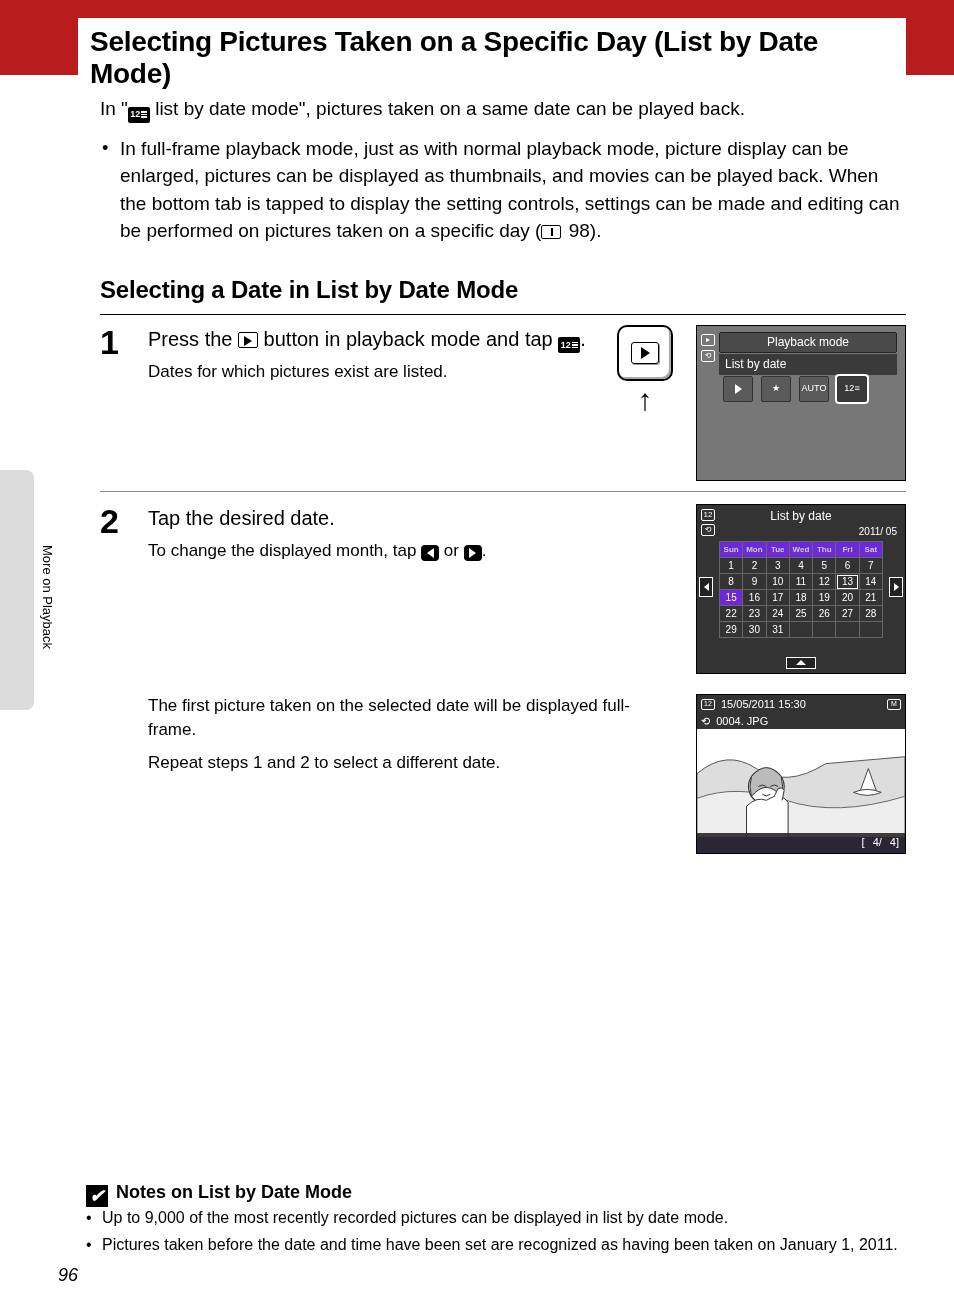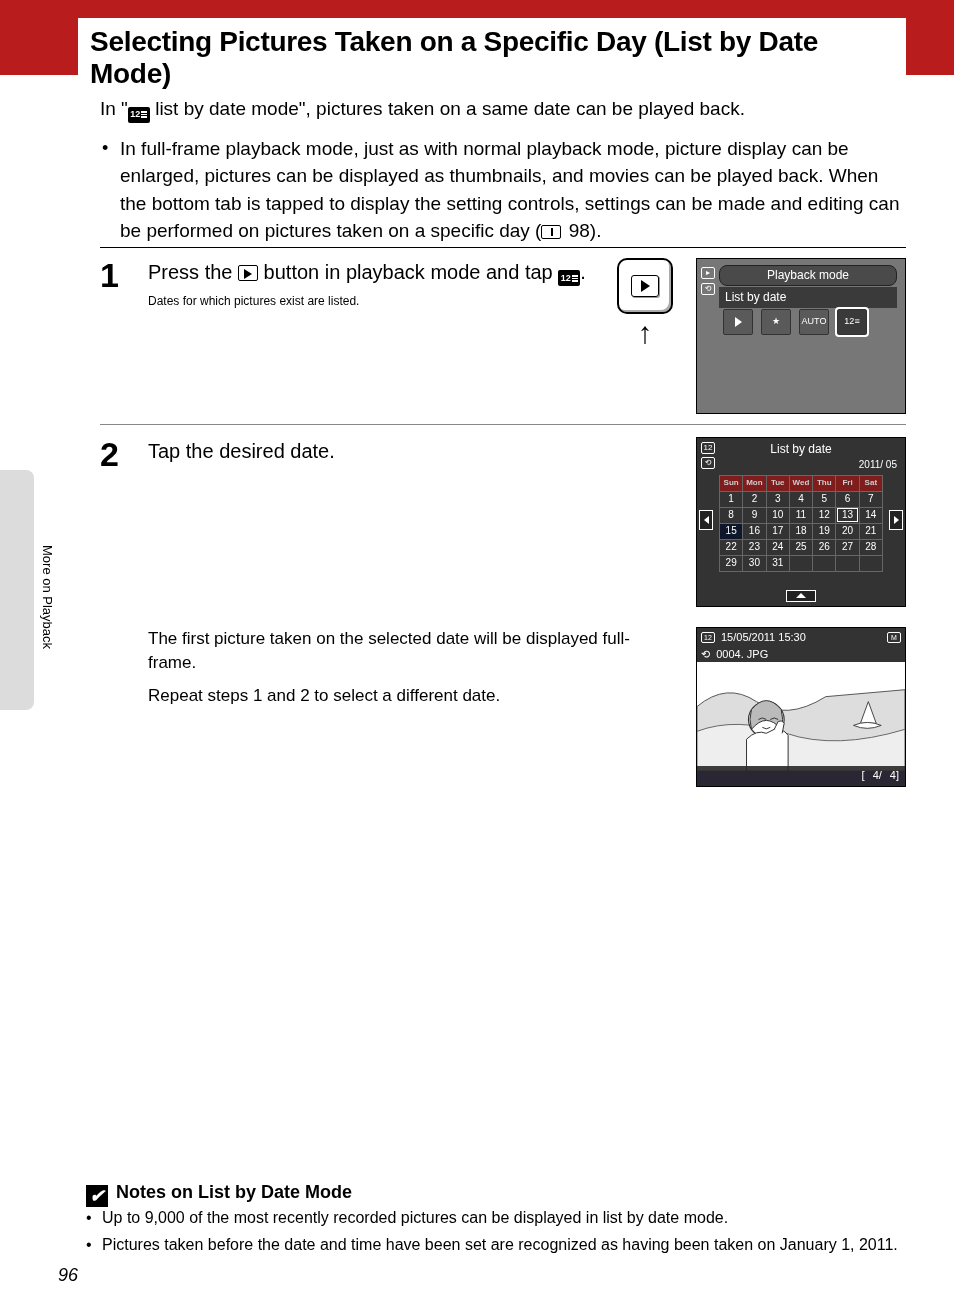--- a/index.html
+++ b/index.html
@@ -84,21 +84,21 @@
   }
   .stepnum {
     font-size: 34px;
     font-weight: 700;
     line-height: 1;
     width: 36px;
     flex-shrink: 0;
   }
   .steptext { flex: 1; }
   .step-head { font-size: 20px; margin-bottom: 6px; }
-  .step-sub { font-size: 12px; }
+  .step-sub { font-size: 17px; }
   .step-figs {
     flex-shrink: 0;
     display: flex;
     align-items: flex-start;
     gap: 14px;
   }
 
   
   .play-inline {
     display: inline-block;
@@ -159,21 +159,21 @@
   .screen {
     width: 210px;
     border: 1.5px solid #000;
     background: #fff;
     font-size: 11px;
   }
   .screen.s1 { height: 156px; background:#777; position:relative; }
   .s1-top {
     position:absolute; top:6px; left:22px; right:8px;
     background:#4a4a4a; color:#fff; font-size:12px; text-align:center;
-    border:1px solid #222; border-radius:8px; padding:1px 0;
+    border:1px solid #222; border-radius:2px; padding:1px 0;
   }
   .s1-sub {
     position:absolute; top:28px; left:22px; right:8px;
     background:#3a3a3a; color:#fff; font-size:12px; padding:2px 6px;
   }
   .s1-icons-left {
     position:absolute; top:8px; left:4px; display:flex; flex-direction:column; gap:4px;
   }
   .mini-icon {
     width:14px; height:12px; border:1px solid #fff; border-radius:2px;
@@ -198,22 +198,22 @@
   .cal-grid {
     margin: 0 22px 0 22px;
     border-collapse:collapse;
     width: calc(100% - 44px);
     font-size:10px;
   }
   .cal-grid th, .cal-grid td {
     border:1px solid #666; text-align:center;
     width:14.28%; height:16px;
   }
-  .cal-grid th { font-size:8px; color:#ccc; background:#7f1d1d;}
-  .cal-grid td.hl { background:#0f172a; }
+  .cal-grid th { font-size:8px; color:#ccc; background:#6d28d9;}
+  .cal-grid td.hl { background:#6d28d9; }
   .cal-grid td.box { outline:1px solid #fff; outline-offset:-2px;}
   .s2-nav {
     position:absolute; top:72px; width:14px; height:20px;
     border:1px solid #fff; background:#222;
     display:flex; align-items:center; justify-content:center;
   }
   .s2-nav.l{ left:2px;} .s2-nav.r{ right:2px;}
   .s2-nav.l::after{content:"";border-right:5px solid #fff;border-top:4px solid transparent;border-bottom:4px solid transparent;}
   .s2-nav.r::after{content:"";border-left:5px solid #fff;border-top:4px solid transparent;border-bottom:4px solid transparent;}
   .s2-bottom {
@@ -288,20 +288,21 @@
           <i></i>
           <i></i>
         </span></span><span> list by date mode", pictures taken on a same date can be played back.</span>
   </p>
   <ul class="bullet">
     <li>
       <span>In full-frame playback mode, just as with normal playback mode, picture display can be enlarged, pictures can be displayed as thumbnails, and movies can be played back. When the bottom tab is tapped to display the setting controls, settings can be made and editing can be performed on pictures taken on a specific day (</span><span class="manual-icon"></span><span> 98).</span>
     </li>
   </ul>
 
+  <h2 class="subhead">Selecting a Date in List by Date Mode</h2>
   <hr class="hr">
 
   <div class="step-row">
     <div class="stepnum">1</div>
     <div class="steptext">
       <p class="step-head">
         <span>Press the </span><span class="play-inline"></span><span> button in playback mode and tap </span><span class="cal-icon">12<span class="bars">
               <i></i>
               <i></i>
               <i></i>
@@ -333,20 +334,23 @@
         </div>
       </div>
     </div>
   </div>
   <hr class="hr-light">
 
   <div class="step-row step2-block">
     <div class="stepnum">2</div>
     <div class="steptext">
       <p class="step-head">Tap the desired date.</p>
+      <p class="step-sub">
+        <span>To change the displayed month, tap </span><span class="arrow-pill l"></span><span> or </span><span class="arrow-pill r"></span><span>.</span>
+      </p>
     </div>
     <div class="step-figs">
       <div class="screen s2">
         <div class="s2-icons-left">
           <span class="mini-icon">12</span>
           <span class="mini-icon">⟲</span>
         </div>
         <div class="s2-header">List by date</div>
         <div class="s2-date">2011/ 05</div>
         <div class="s2-nav l"></div>

